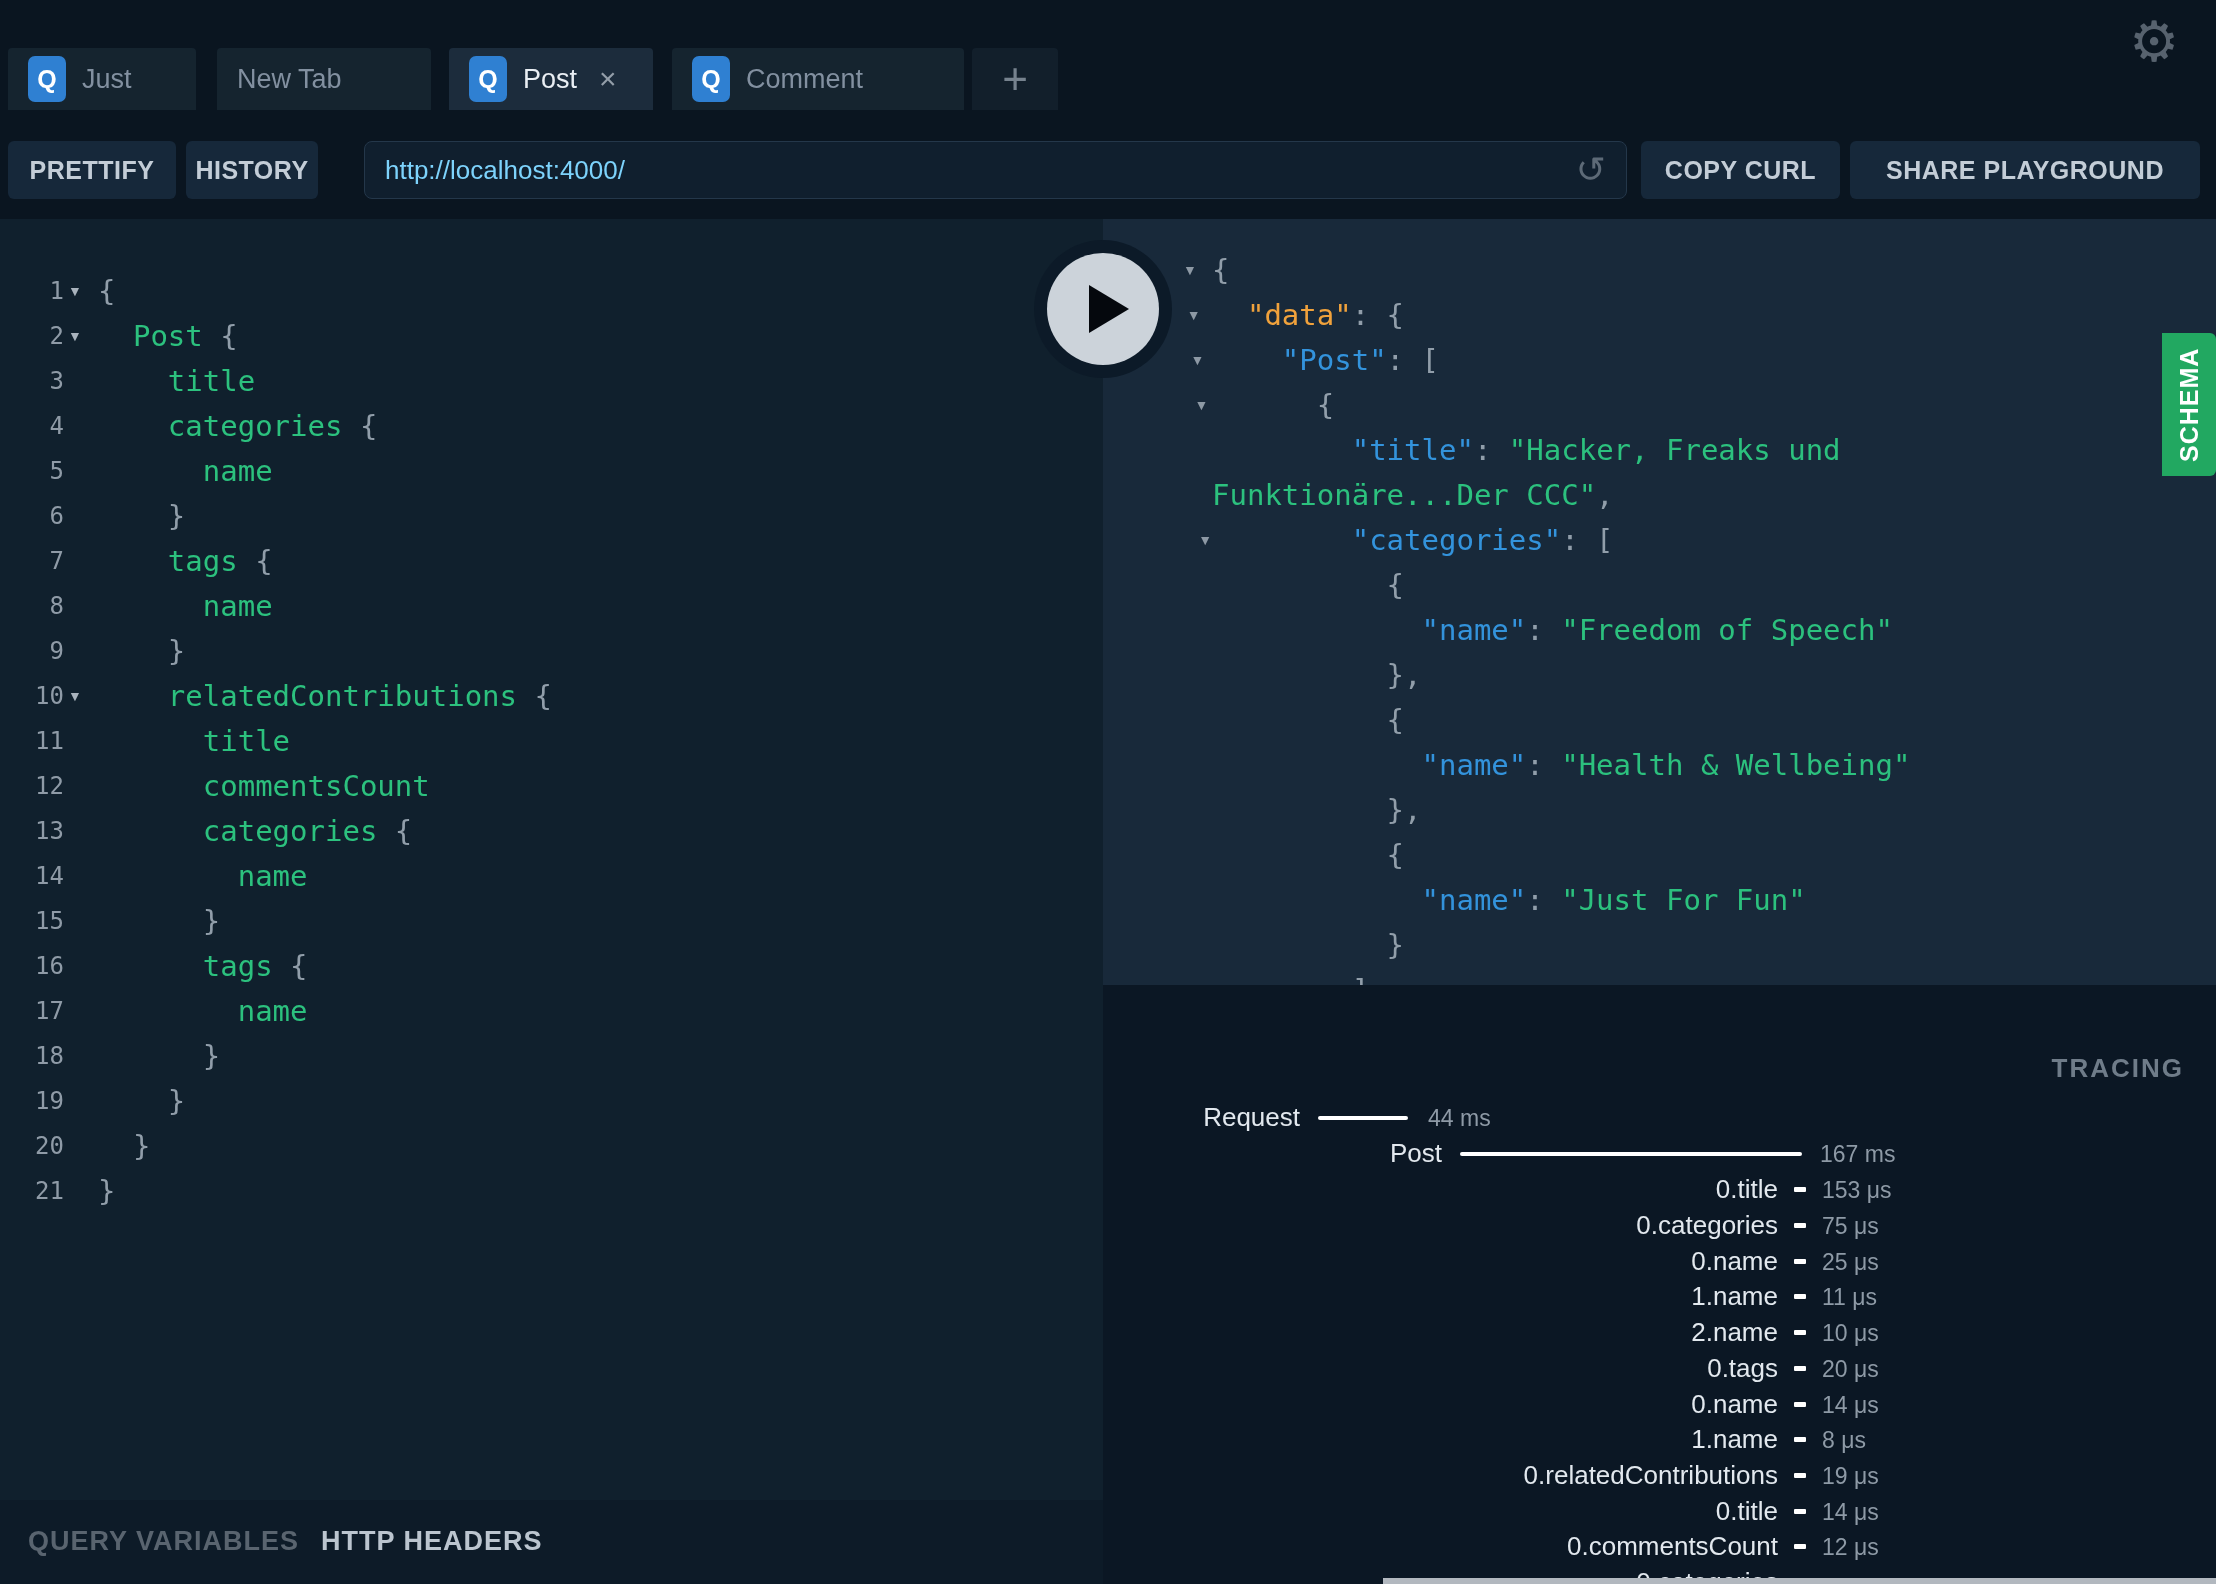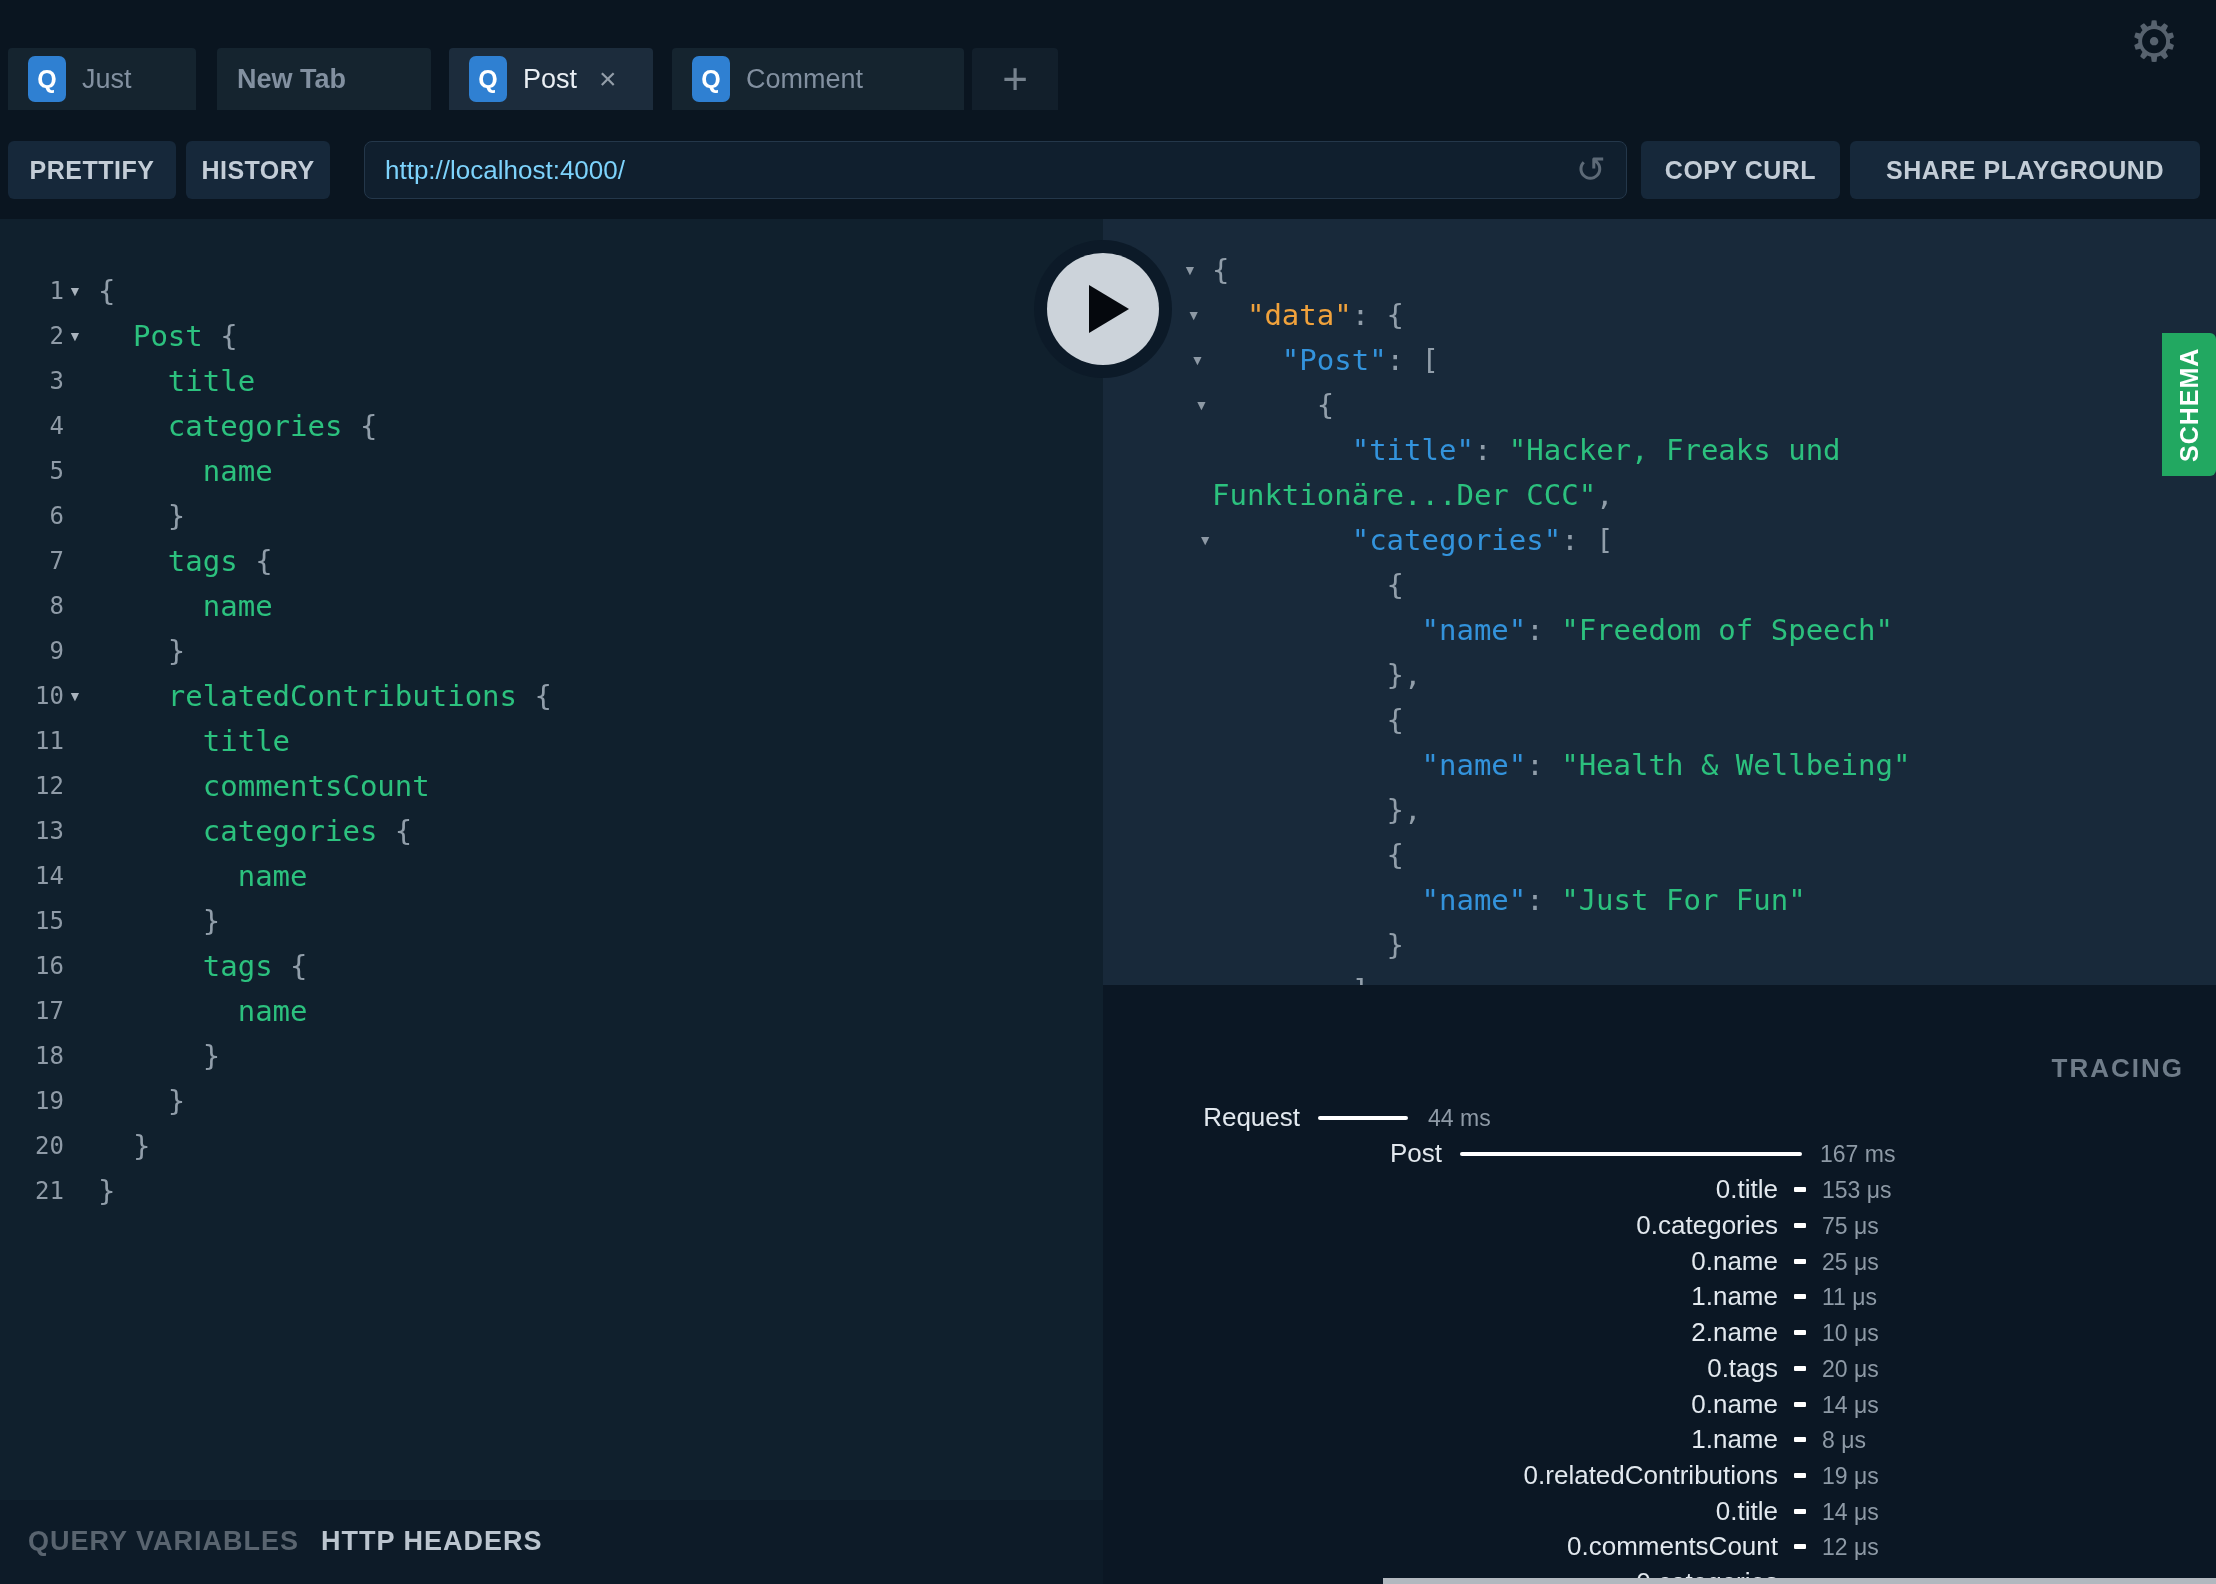--- a/index.html
+++ b/index.html
@@ -18,21 +18,21 @@
   #plus-tab { position:absolute; left:972px; top:48px; width:86px; height:62px; border-radius:4px 4px 0 0;
     background:#121F2B; color:#76828E; font-size:44px; font-weight:300;
     display:flex; align-items:center; justify-content:center; cursor:pointer; }
   #gear { position:absolute; left:2124px; top:12px; width:60px; height:60px; color:#57626E;
     font-size:56px; line-height:60px; text-align:center; cursor:pointer; }
 
   .toolbtn { position:absolute; top:141px; height:58px; background:#16283A; border-radius:6px;
     color:#C3CDD7; font-size:25px; font-weight:600; letter-spacing:.5px;
     display:flex; align-items:center; justify-content:center; cursor:pointer; }
   #btn-prettify { left:8px;  width:168px; }
-  #btn-history  { left:186px; width:144px; }
+  #btn-history  { left:186px; width:132px; }
   #url-box { position:absolute; left:364px; top:141px; width:1263px; height:58px;
     background:#101F2E; border:1px solid #24374A; border-radius:8px;
     display:flex; align-items:center; padding:0 20px; }
   #url-text { color:#7dd3fc; font-size:26px; flex:1 1 auto; white-space:nowrap; overflow:hidden; }
   #undo-icon { color:#5D6A77; font-size:36px; line-height:1; flex:0 0 auto; }
   #btn-copycurl { left:1641px; width:199px; }
   #btn-share    { left:1850px; width:350px; }
 
   
   #editor { position:absolute; left:0; top:219px; width:1103px; height:1281px; background:#10202D; }
@@ -86,21 +86,21 @@
 </style>
 </head>
 <body>
 
 <div id="header">
   <div id="tabs">
       <div class="tab" style="left: 8px; width: 188px;">
         <span class="qbadge">Q</span>
         <span>Just</span>
       </div>
-      <div class="tab" style="left: 217px; width: 214px; font-weight: bold;">
+      <div class="tab" style="left: 217px; width: 214px;">
         <span>New Tab</span>
       </div>
       <div class="tab active" style="left: 449px; width: 204px;">
         <span class="qbadge">Q</span>
         <span>Post</span>
         <span class="close">×</span>
       </div>
       <div class="tab" style="left: 672px; width: 292px;">
         <span class="qbadge">Q</span>
         <span>Comment</span>

